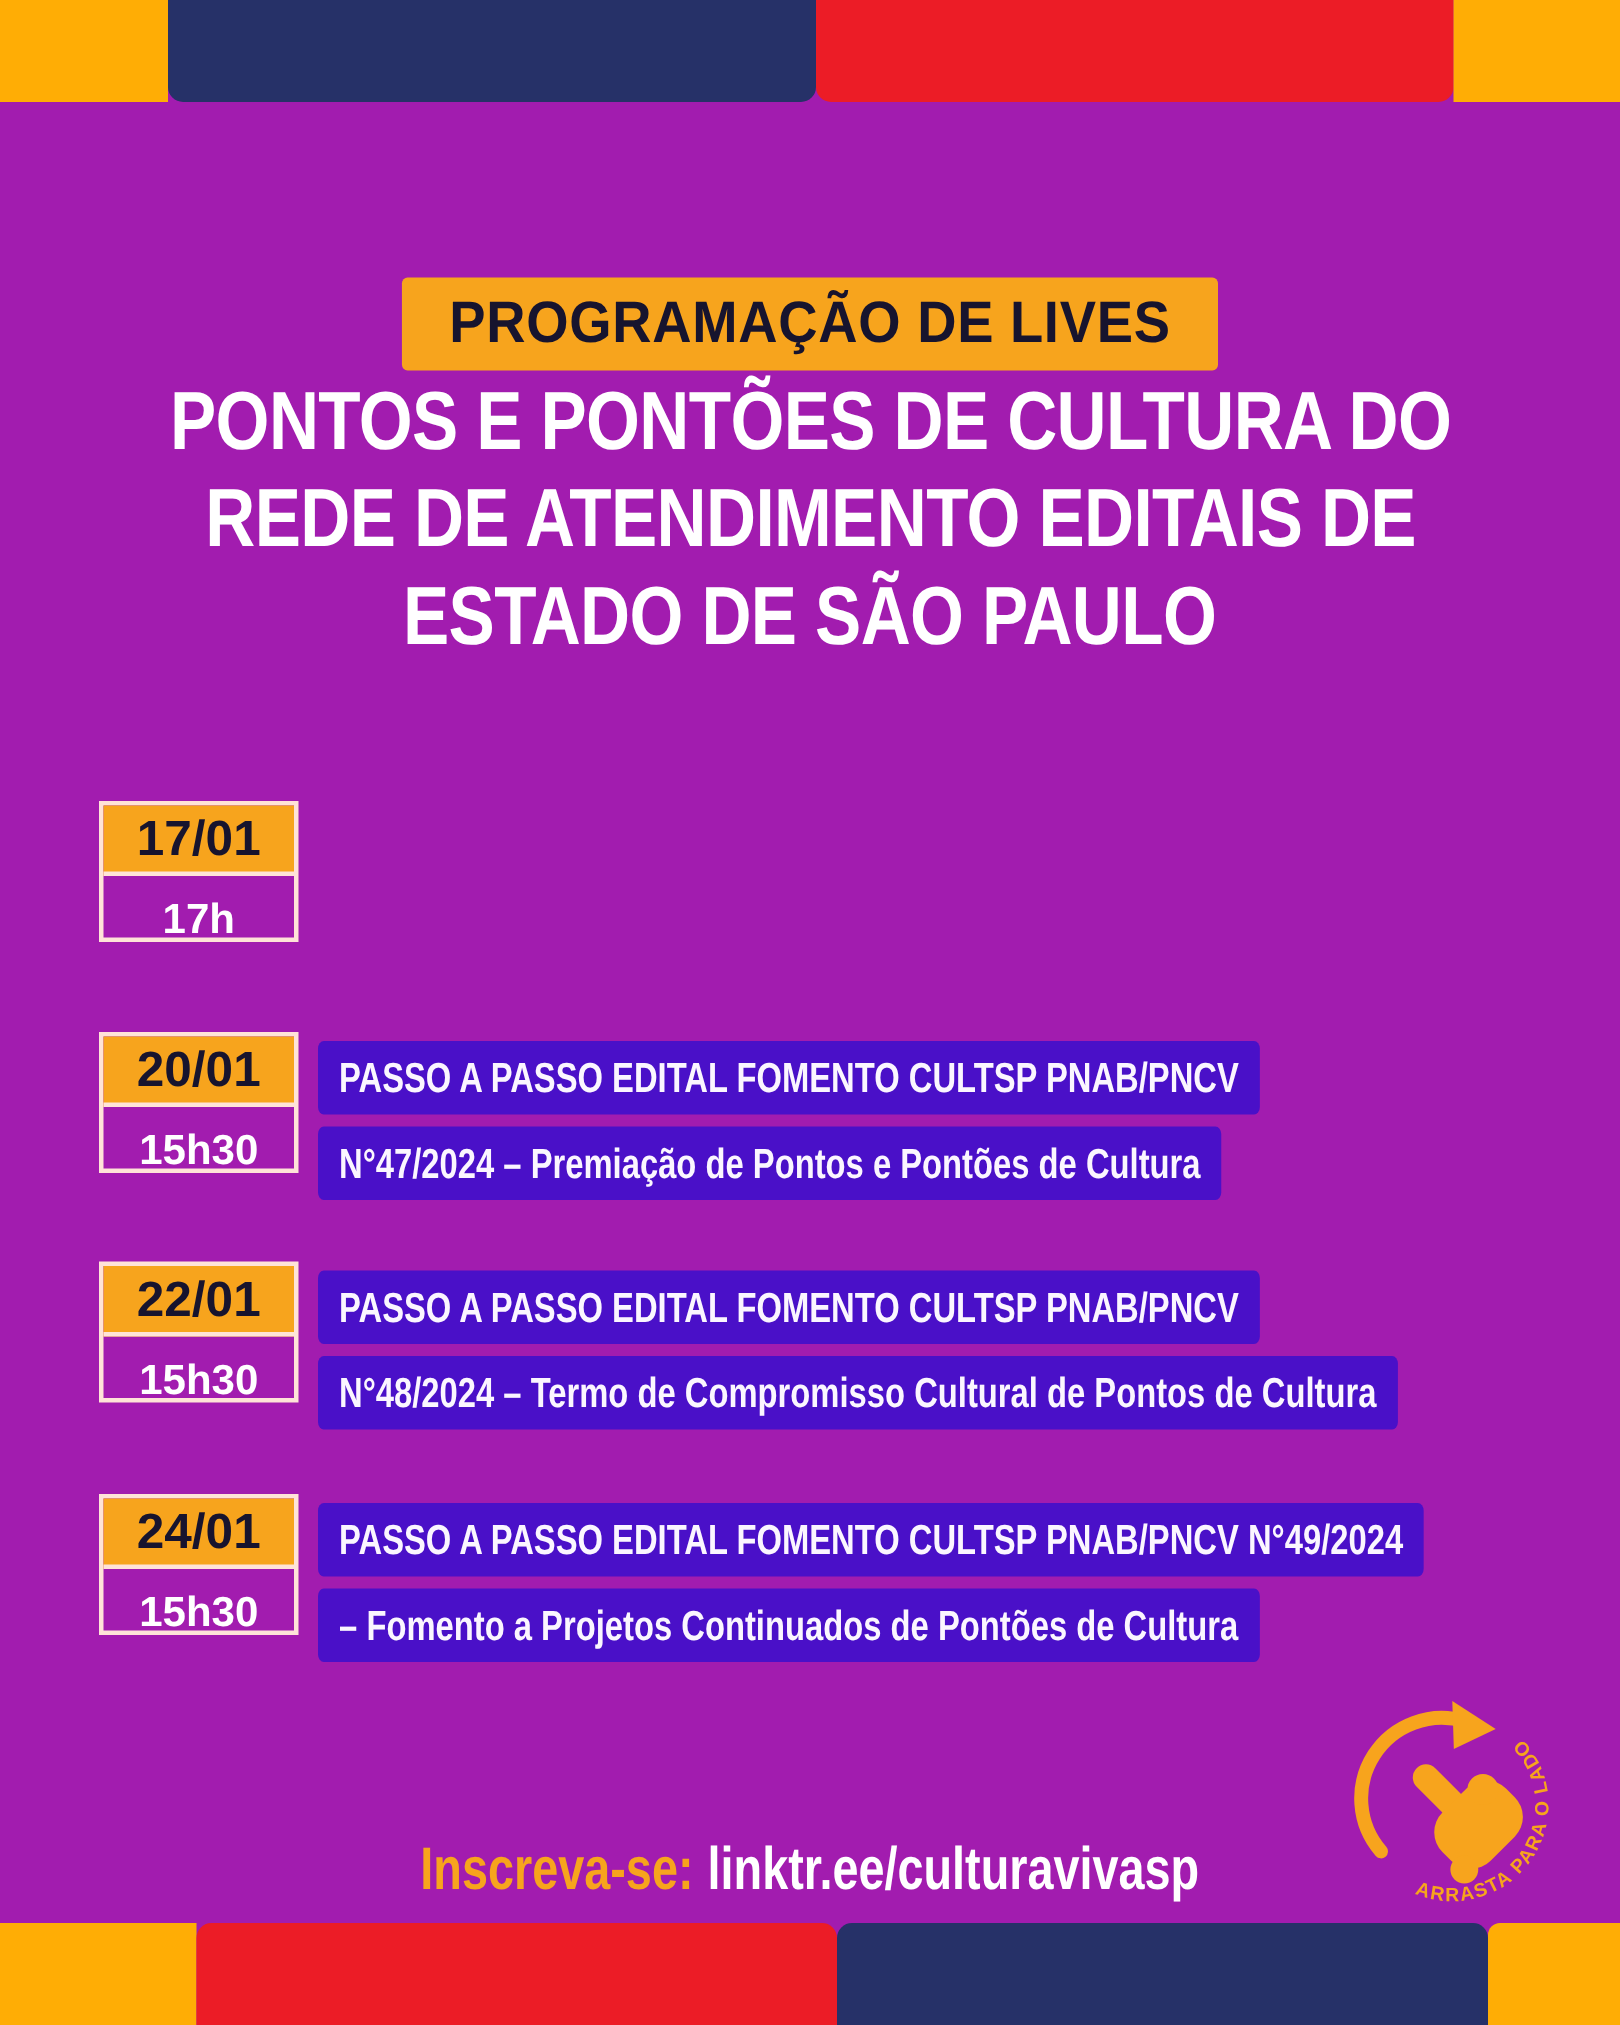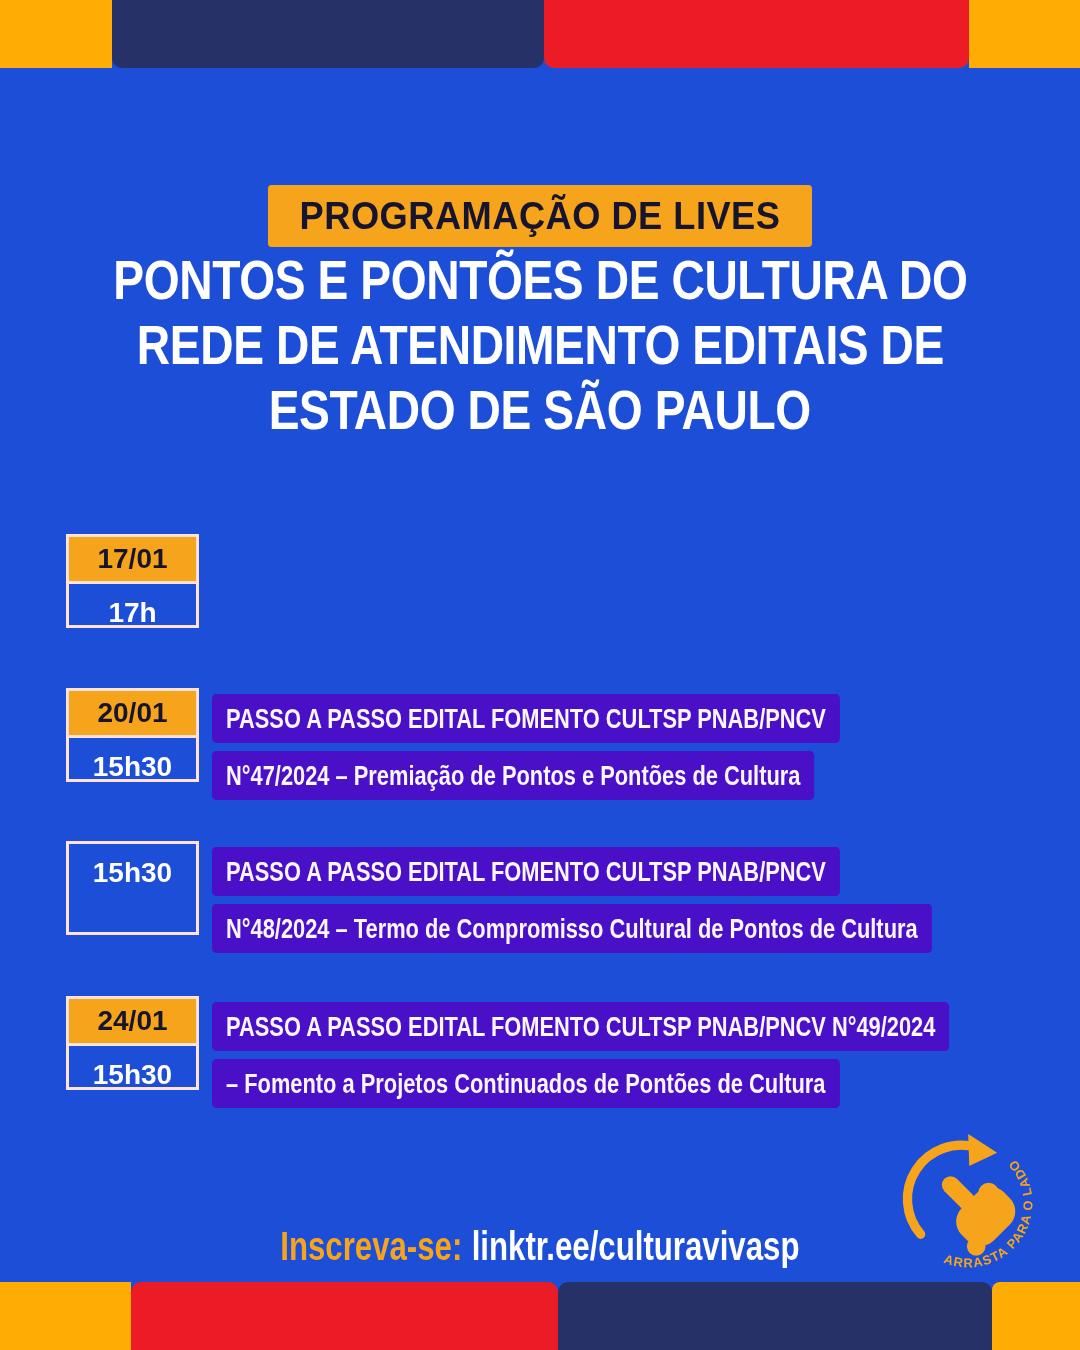--- a/index.html
+++ b/index.html
@@ -1,18 +1,18 @@
 <!DOCTYPE html>
 <html><head>
 <meta charset="utf-8">
 <style>
   html,body{margin:0;padding:0;background:#222;}
   .canvas{
     position:relative;width:1080px;height:1350px;overflow:hidden;
-    background:#1d4ed8;
+    background:#a21caf;
     font-family:"Liberation Sans","DejaVu Sans",sans-serif;
   }
   
   .bar-block{position:absolute;height:68px;}
   .top .bar-block{top:0;}
   .bottom .bar-block{top:1282px;height:68px;}
   .b-orange{background:#FFAD05;}
   .b-navy{background:#263168;}
   .b-red{background:#EC1C26;}
   .top .b-inner{border-radius:0 0 10px 10px;}
@@ -35,21 +35,21 @@
 
   
   .row{position:absolute;left:66px;display:flex;gap:13px;}
   .row1{top:534px;} .row2{top:688px;} .row3{top:841px;} .row4{top:996px;}
   .datebox{
     width:127px;height:88px;border:3px solid #FFE3D8;flex:0 0 auto;
   }
   .datebox .date{
     height:44px;background:#F7A41D;border-bottom:3px solid #FFE3D8;
     display:flex;align-items:center;justify-content:center;
-    color:#17142E;font-size:28px;font-weight:bold;
+    color:#17142E;font-size:33px;font-weight:bold;
   }
   .datebox .time{
     height:57px;display:flex;align-items:center;justify-content:center;
     color:#FFFFFF;font-size:28px;font-weight:bold;
   }
   .pills{display:flex;flex-direction:column;align-items:flex-start;gap:8px;padding-top:6px;}
   .pill{
     background:#4A10C8;border-radius:5px;height:49px;line-height:49px;
     padding:0 18px;color:#FBF6FF;font-size:28px;font-weight:bold;
     white-space:nowrap;transform:scaleX(.78);transform-origin:left center;
@@ -98,20 +98,21 @@
       <div class="time">15h30</div>
     </div>
     <div class="pills">
       <div class="pill">PASSO A PASSO EDITAL FOMENTO CULTSP PNAB/PNCV</div>
       <div class="pill">N°47/2024 – Premiação de Pontos e Pontões de Cultura</div>
     </div>
   </div>
 
   <div class="row row3">
     <div class="datebox">
+      <div class="date">22/01</div>
       <div class="time">15h30</div>
     </div>
     <div class="pills">
       <div class="pill">PASSO A PASSO EDITAL FOMENTO CULTSP PNAB/PNCV</div>
       <div class="pill">N°48/2024 – Termo de Compromisso Cultural de Pontos de Cultura</div>
     </div>
   </div>
 
   <div class="row row4">
     <div class="datebox">

